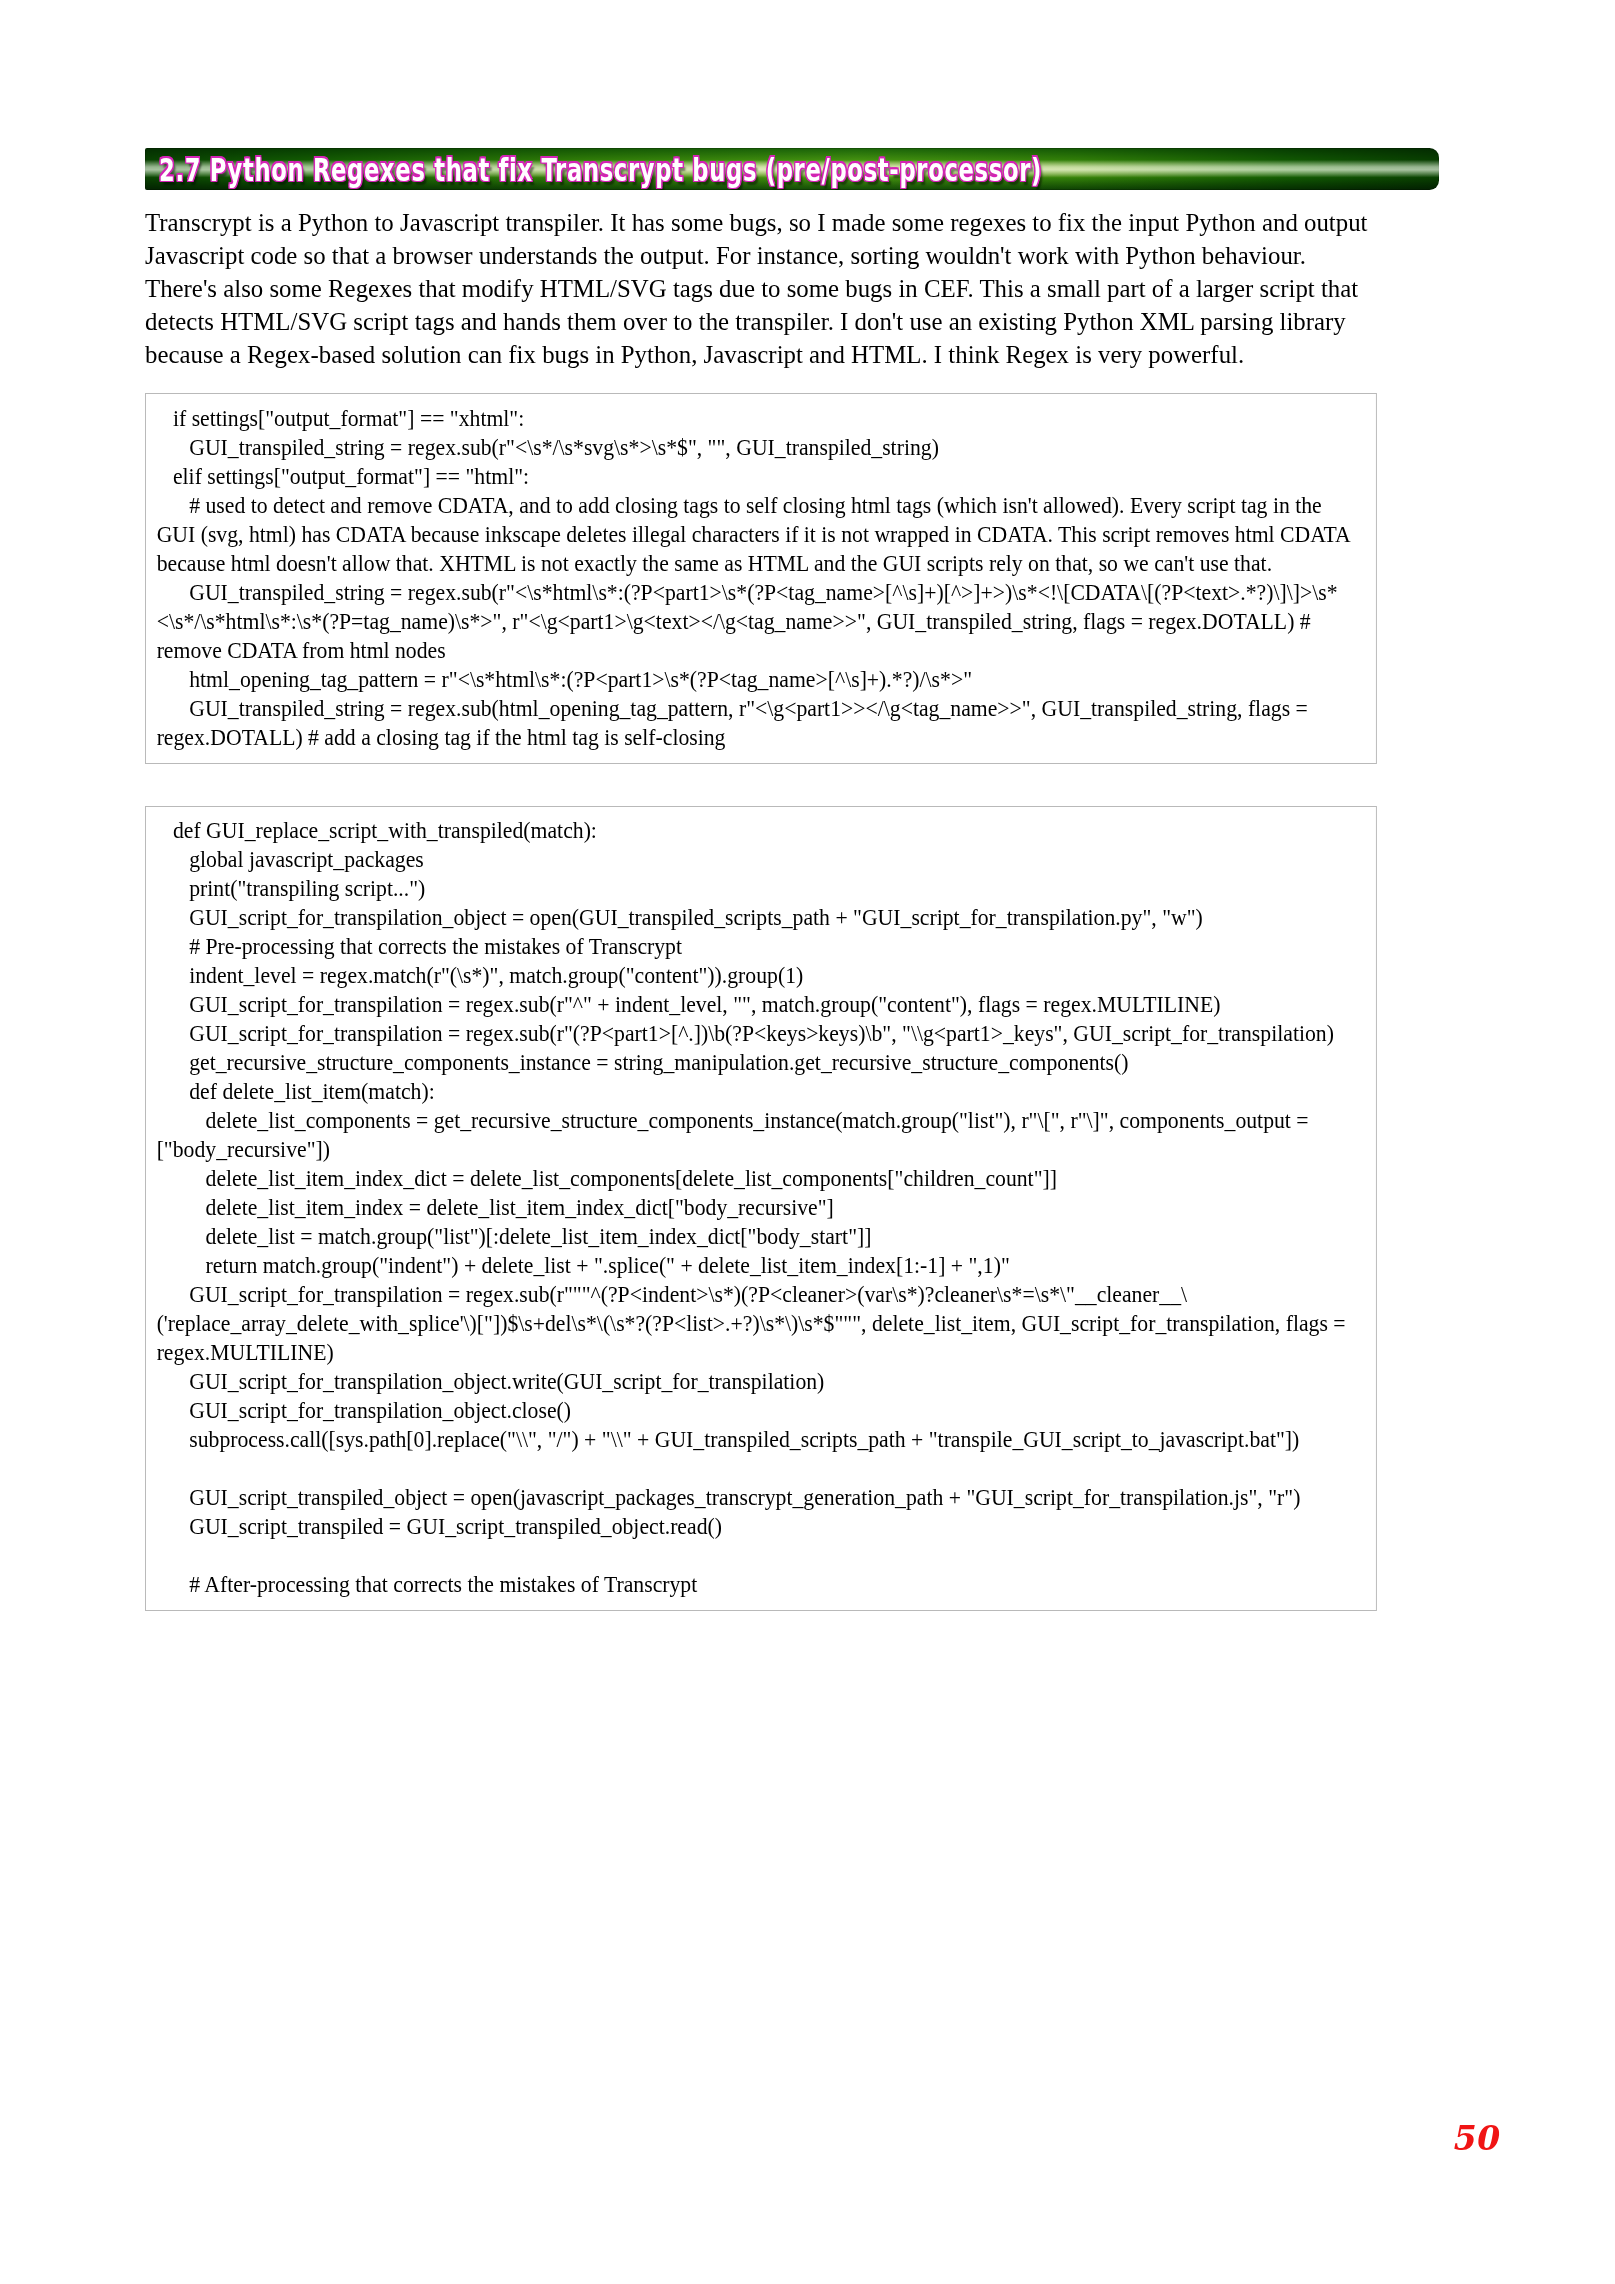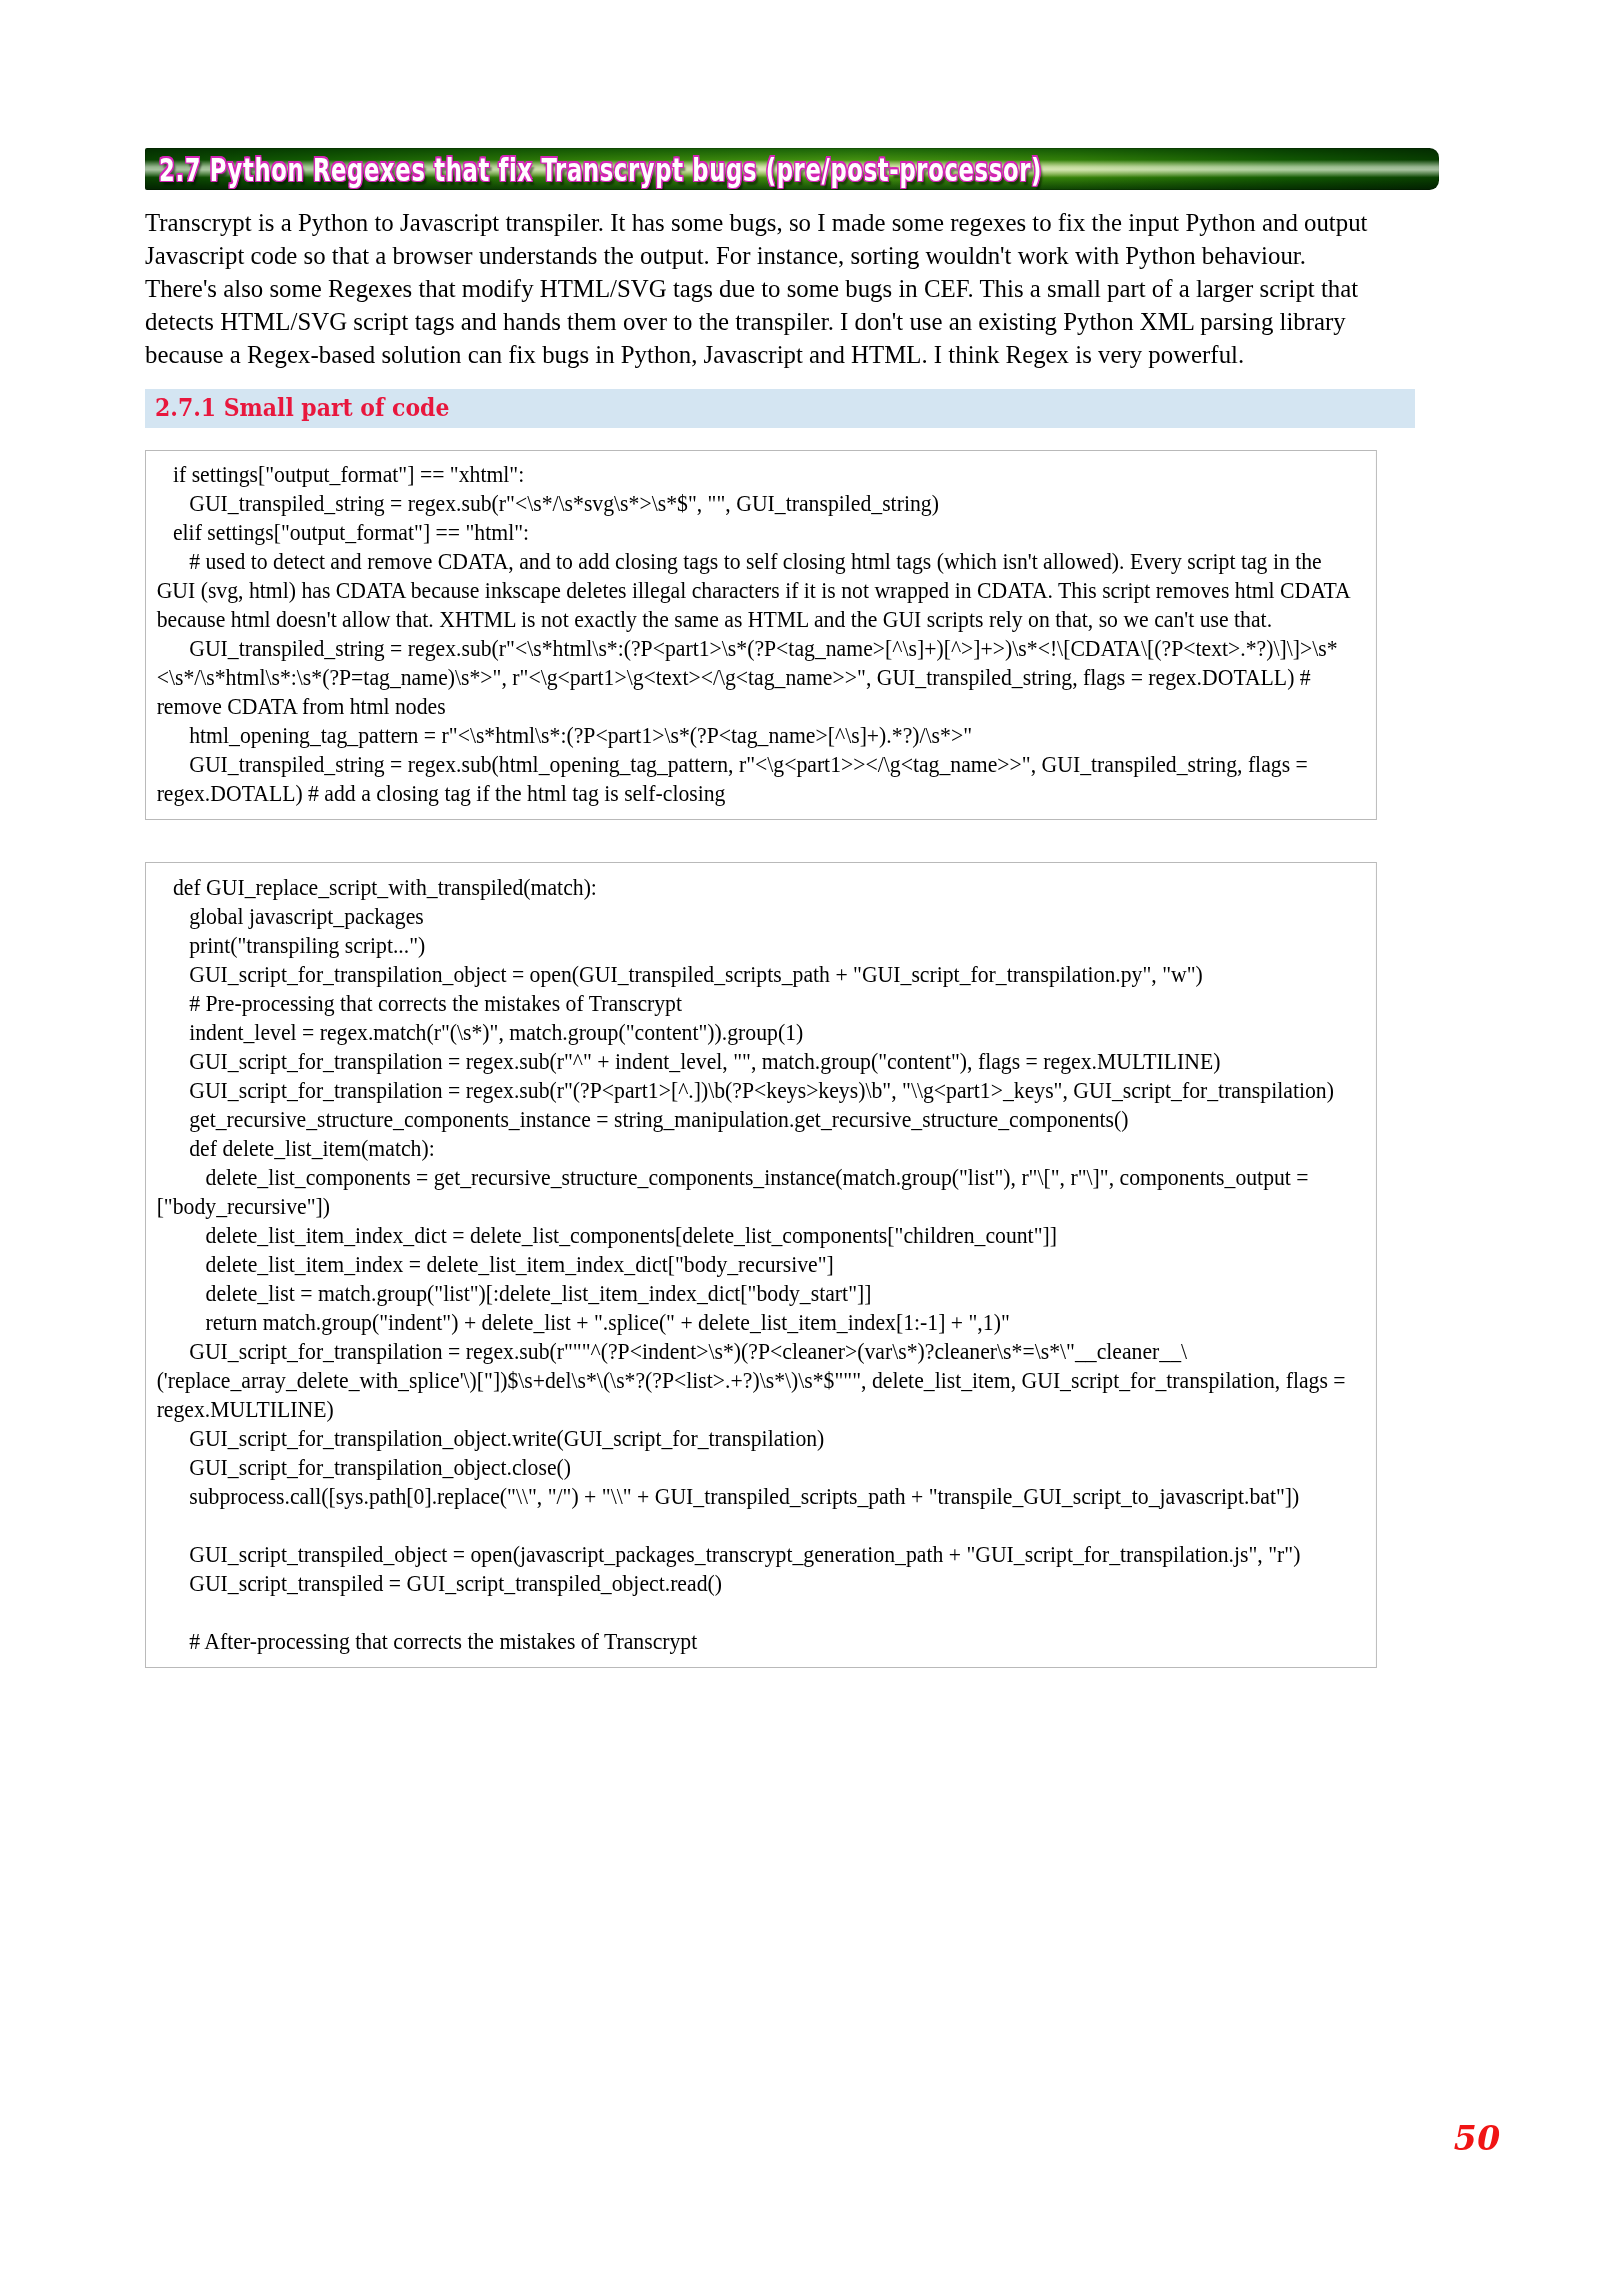--- a/index.html
+++ b/index.html
@@ -176,23 +176,20 @@
 
   <div class="content">
 
     <div class="section-banner">
       <div class="banner-sheen"></div>
       <div class="banner-title">2.7  Python  Regexes  that  fix  Transcrypt  bugs  (pre/post-processor)</div>
     </div>
 
     <div class="intro">Transcrypt is a Python to Javascript transpiler. It has some bugs, so I made some regexes to fix the input Python and output Javascript code so that a browser understands the output. For instance, sorting wouldn't work with Python behaviour. There's also some Regexes that modify HTML/SVG tags due to some bugs in CEF.  This a small part of a larger script that detects HTML/SVG script tags and hands them over to the transpiler. I don't use an existing Python XML parsing library because a Regex-based solution can fix bugs in Python, Javascript and HTML. I think Regex is very powerful.</div>
 
-    <div class="subsection">
-      <div class="sub-title">2.7.1  Small part of code</div>
-    </div>
 
     <div class="code-box" id="code-box-1"><span class="code-line">   if settings["output_format"] == "xhtml":</span><span class="code-line">      GUI_transpiled_string = regex.sub(r"&lt;\s*/\s*svg\s*&gt;\s*$", "", GUI_transpiled_string)</span><span class="code-line">   elif settings["output_format"] == "html":</span><span class="code-line">      # used to detect and remove CDATA, and to add closing tags to self closing html tags (which isn't allowed). Every script tag in the GUI (svg, html) has CDATA because inkscape deletes illegal characters if it is not wrapped in CDATA. This script removes html CDATA because html doesn't allow that. XHTML is not exactly the same as HTML and the GUI scripts rely on that, so we can't use that.</span><span class="code-line">      GUI_transpiled_string = regex.sub(r"&lt;\s*html\s*:(?P&lt;part1&gt;\s*(?P&lt;tag_name&gt;[^\s]+)[^&gt;]+&gt;)\s*&lt;!\[CDATA\[(?P&lt;text&gt;.*?)\]\]&gt;\s*&lt;\s*/\s*html\s*:\s*(?P=tag_name)\s*&gt;", r"&lt;\g&lt;part1&gt;\g&lt;text&gt;&lt;/\g&lt;tag_name&gt;&gt;", GUI_transpiled_string, flags = regex.DOTALL) # remove CDATA from html nodes</span><span class="code-line">      html_opening_tag_pattern = r"&lt;\s*html\s*:(?P&lt;part1&gt;\s*(?P&lt;tag_name&gt;[^\s]+).*?)/\s*&gt;"</span><span class="code-line">      GUI_transpiled_string = regex.sub(html_opening_tag_pattern, r"&lt;\g&lt;part1&gt;&gt;&lt;/\g&lt;tag_name&gt;&gt;", GUI_transpiled_string, flags = regex.DOTALL) # add a closing tag if the html tag is self-closing</span></div>
 
     <div class="code-box" id="code-box-2"><span class="code-line">   def GUI_replace_script_with_transpiled(match):</span><span class="code-line">      global javascript_packages</span><span class="code-line">      print("transpiling script...")</span><span class="code-line">      GUI_script_for_transpilation_object = open(GUI_transpiled_scripts_path + "GUI_script_for_transpilation.py", "w")</span><span class="code-line">      # Pre-processing that corrects the mistakes of Transcrypt</span><span class="code-line">      indent_level = regex.match(r"(\s*)", match.group("content")).group(1)</span><span class="code-line">      GUI_script_for_transpilation = regex.sub(r"^" + indent_level, "", match.group("content"), flags = regex.MULTILINE)</span><span class="code-line">      GUI_script_for_transpilation = regex.sub(r"(?P&lt;part1&gt;[^.])\b(?P&lt;keys&gt;keys)\b", "\\g&lt;part1&gt;_keys", GUI_script_for_transpilation)</span><span class="code-line">      get_recursive_structure_components_instance = string_manipulation.get_recursive_structure_components()</span><span class="code-line">      def delete_list_item(match):</span><span class="code-line">         delete_list_components = get_recursive_structure_components_instance(match.group("list"), r"\[", r"\]", components_output = ["body_recursive"])</span><span class="code-line">         delete_list_item_index_dict = delete_list_components[delete_list_components["children_count"]]</span><span class="code-line">         delete_list_item_index = delete_list_item_index_dict["body_recursive"]</span><span class="code-line">         delete_list = match.group("list")[:delete_list_item_index_dict["body_start"]]</span><span class="code-line">         return match.group("indent") + delete_list + ".splice(" + delete_list_item_index[1:-1] + ",1)"</span><span class="code-line">      GUI_script_for_transpilation = regex.sub(r"""^(?P&lt;indent&gt;\s*)(?P&lt;cleaner&gt;(var\s*)?cleaner\s*=\s*\"__cleaner__\('replace_array_delete_with_splice'\)["])$\s+del\s*\(\s*?(?P&lt;list&gt;.+?)\s*\)\s*$""", delete_list_item, GUI_script_for_transpilation, flags = regex.MULTILINE)</span><span class="code-line">      GUI_script_for_transpilation_object.write(GUI_script_for_transpilation)</span><span class="code-line">      GUI_script_for_transpilation_object.close()</span><span class="code-line">      subprocess.call([sys.path[0].replace("\\", "/") + "\\" + GUI_transpiled_scripts_path + "transpile_GUI_script_to_javascript.bat"])</span><span class="code-line blank">&nbsp;</span><span class="code-line">      GUI_script_transpiled_object = open(javascript_packages_transcrypt_generation_path + "GUI_script_for_transpilation.js", "r")</span><span class="code-line">      GUI_script_transpiled = GUI_script_transpiled_object.read()</span><span class="code-line blank">&nbsp;</span><span class="code-line">      # After-processing that corrects the mistakes of Transcrypt</span></div>
 
   </div>
 
   <div class="page-number">50</div>
 
 </div>

